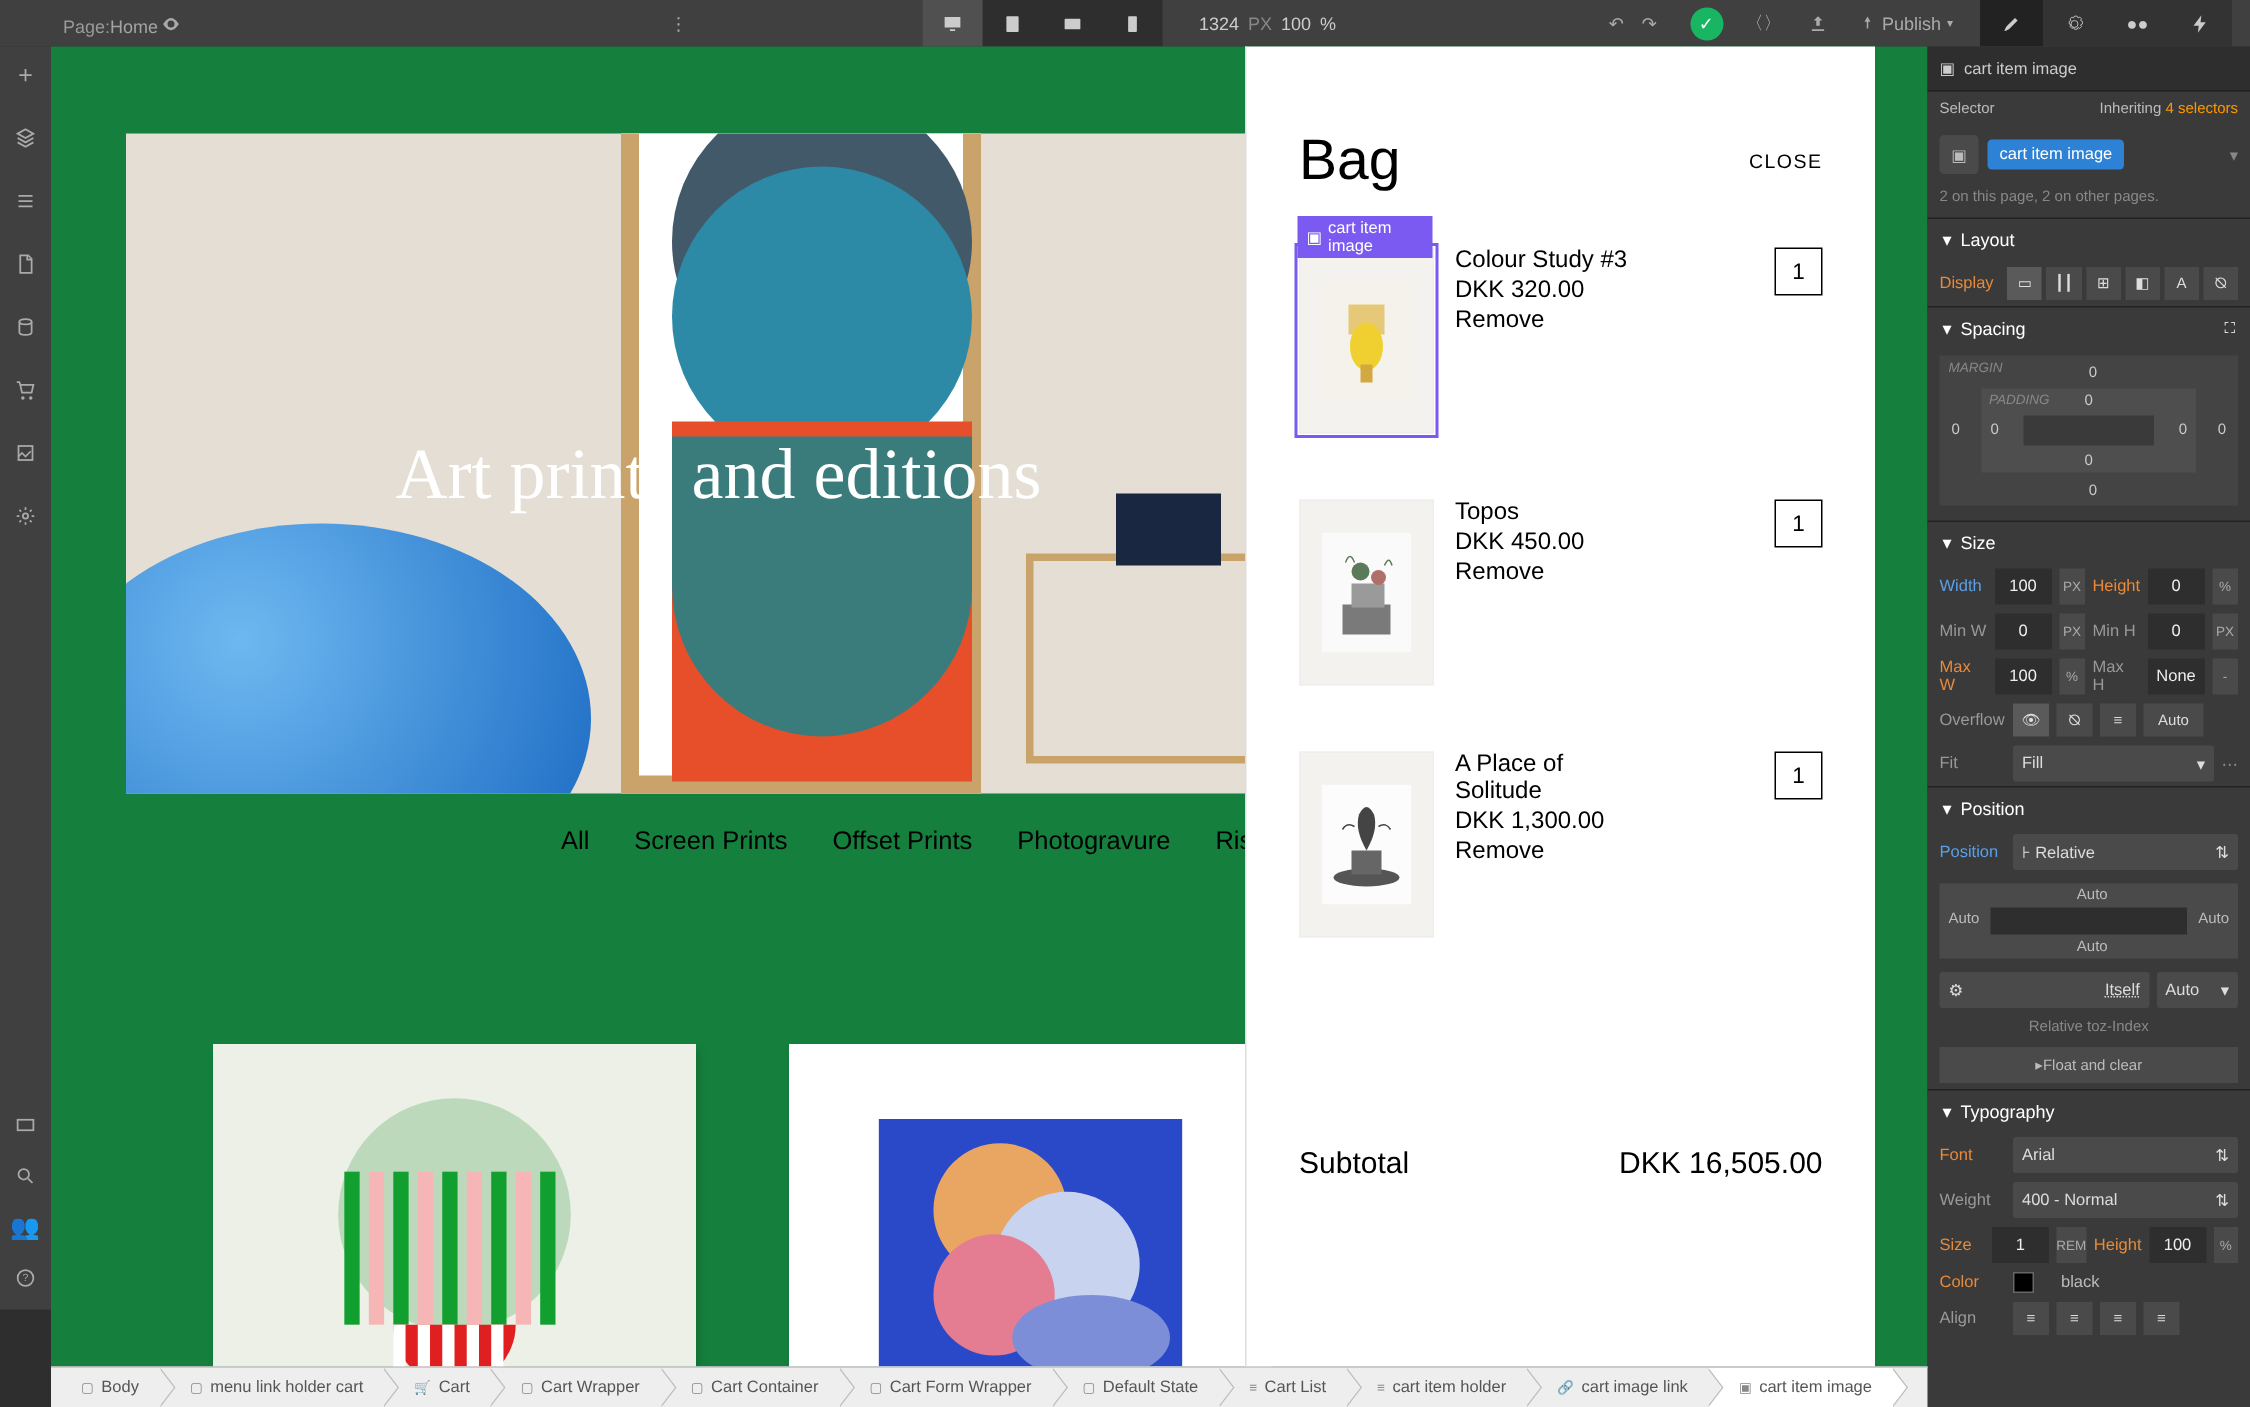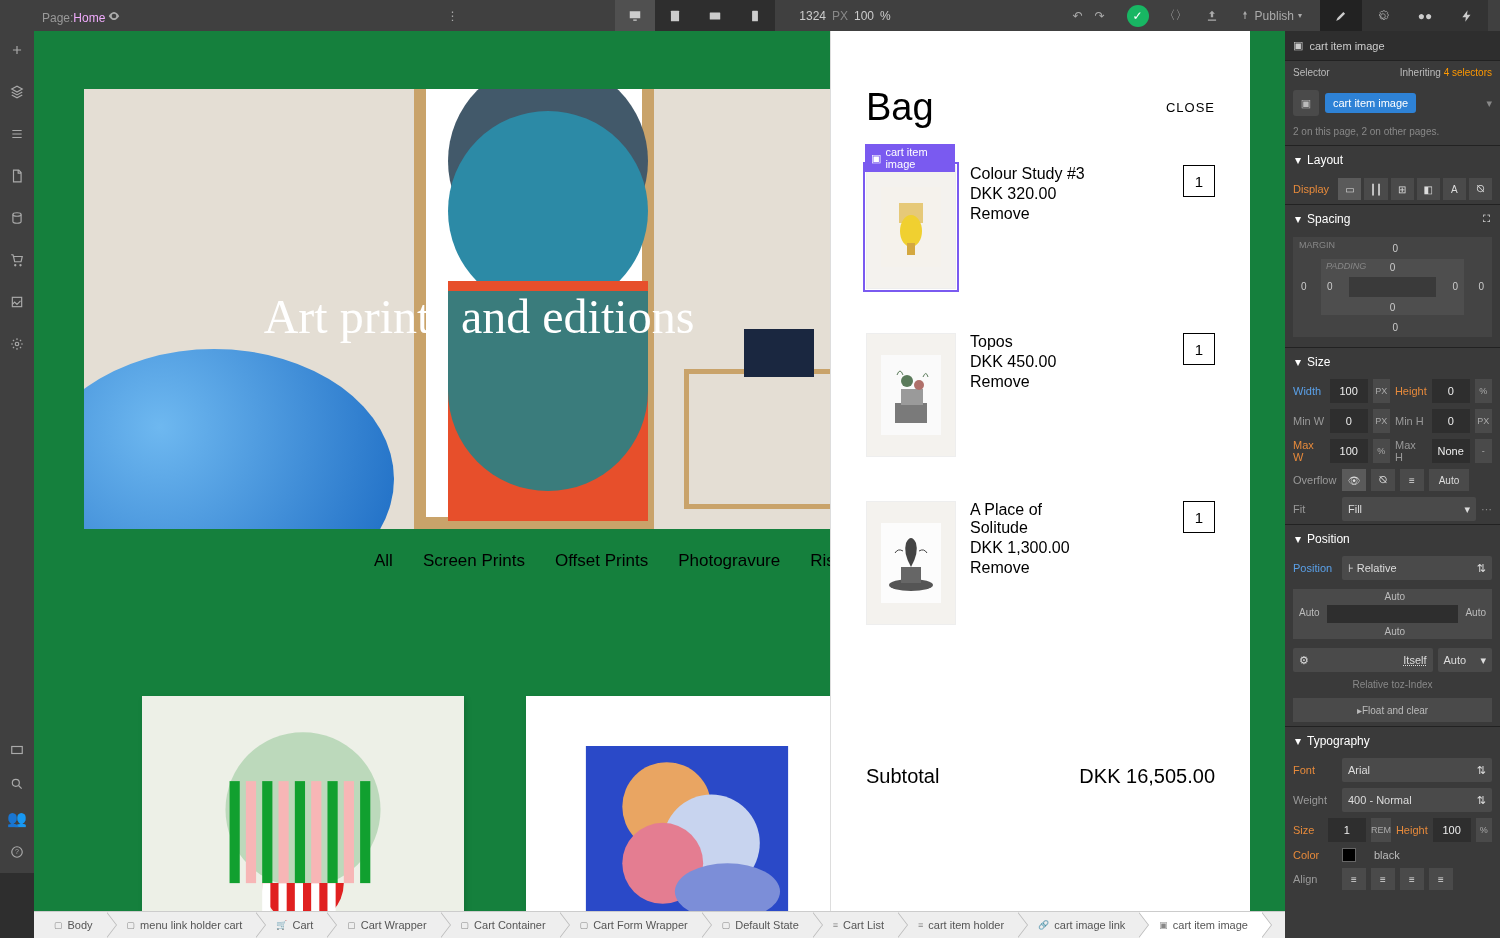--- a/index.html
+++ b/index.html
@@ -2,21 +2,21 @@
 <html><head>
 <meta charset="utf-8">
 <style>
 *{margin:0;padding:0;box-sizing:border-box;font-family:Arial,sans-serif}
 body{width:1500px;height:938px;background:#2e2e2e;overflow:hidden;position:relative}
 
 
 .topbar{height:31px;background:#404040;display:flex;align-items:center;color:#ccc;font-size:12px}
 .tb-left{display:flex;align-items:flex-end;gap:0;padding-left:42px}
 .tb-page{color:#999}
-.tb-pagename{color:#f0abfc}
+.tb-pagename{color:#a3a3a3}
 .tb-devices{display:flex;margin-left:auto;background:#2e2e2e}
 .tb-dev{width:40px;height:31px;display:flex;align-items:center;justify-content:center;cursor:pointer}
 .tb-dev.active{background:#505050}
 .tb-dims{margin:0 24px;color:#ccc;display:flex;gap:6px}
 .tb-dims span:nth-child(2){color:#888}
 .tb-right{display:flex;align-items:center;gap:18px;margin-left:auto;padding-right:12px}
 .tb-icon{width:18px;height:18px;display:flex;align-items:center;justify-content:center;cursor:pointer;color:#aaa}
 .tb-check{width:22px;height:22px;border-radius:50%;background:#18b663;color:#fff;display:flex;align-items:center;justify-content:center;font-size:12px}
 .tb-publish{display:flex;align-items:center;gap:4px;color:#aaa;font-size:12px}
 .tb-tabs{display:flex;height:31px}
@@ -72,21 +72,21 @@
 .sp-tag{background:#2e82d6;color:#fff;padding:4px 8px;border-radius:3px;font-size:11px}
 .sp-iconbox{width:26px;height:26px;background:#4a4a4a;display:flex;align-items:center;justify-content:center;border-radius:3px}
 .sp-note{padding:4px 8px 8px;font-size:10px;color:#888}
 .sp-section{border-top:1px solid #222}
 .sp-sechead{padding:7px 10px;color:#fff;font-size:12px;display:flex;align-items:center;gap:6px}
 .sp-display{display:flex;padding:4px 8px;gap:3px;align-items:center}
 .sp-disp-label{color:#e78a3b;width:44px}
 .sp-dbtn{width:24px;height:22px;background:#4a4a4a;display:flex;align-items:center;justify-content:center;cursor:pointer;font-size:10px;color:#ddd}
 .sp-dbtn.active{background:#5a5a5a}
 .sp-spacing-box{margin:4px 8px 10px;height:100px;background:#444;position:relative;font-size:9px;color:#888}
-.sp-spacing-box .m-label{position:absolute;top:3px;left:6px;}
+.sp-spacing-box .m-label{position:absolute;top:3px;left:6px;font-style:italic}
 .sp-spacing-box .inner{position:absolute;left:28px;right:28px;top:22px;bottom:22px;background:#4e4e4e}
 .sp-spacing-box .inner .p-label{position:absolute;top:2px;left:5px;font-style:italic}
 .sp-spacing-box .core{position:absolute;left:28px;right:28px;top:18px;bottom:18px;background:#3a3a3a}
 .sp-spacing-box .val{position:absolute;color:#ccc;font-size:10px}
 .sp-field{display:flex;align-items:center;padding:3px 8px;gap:5px}
 .sp-flabel{width:44px;color:#999}
 .sp-flabel.orange{color:#e78a3b}
 .sp-flabel.blue{color:#5aa0e8}
 .sp-input{width:38px;height:24px;background:#2e2e2e;border:none;color:#eee;text-align:center;font-size:11px}
 .sp-unit{width:24px;height:24px;background:#4a4a4a;color:#aaa;font-size:9px;display:flex;align-items:center;justify-content:center}

